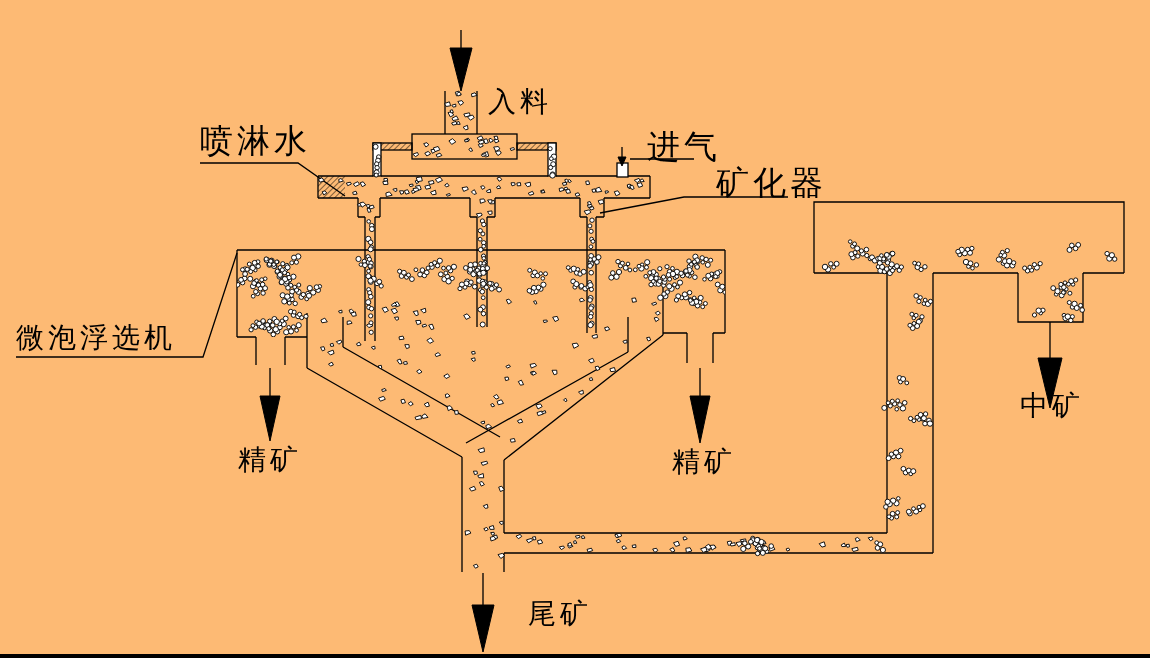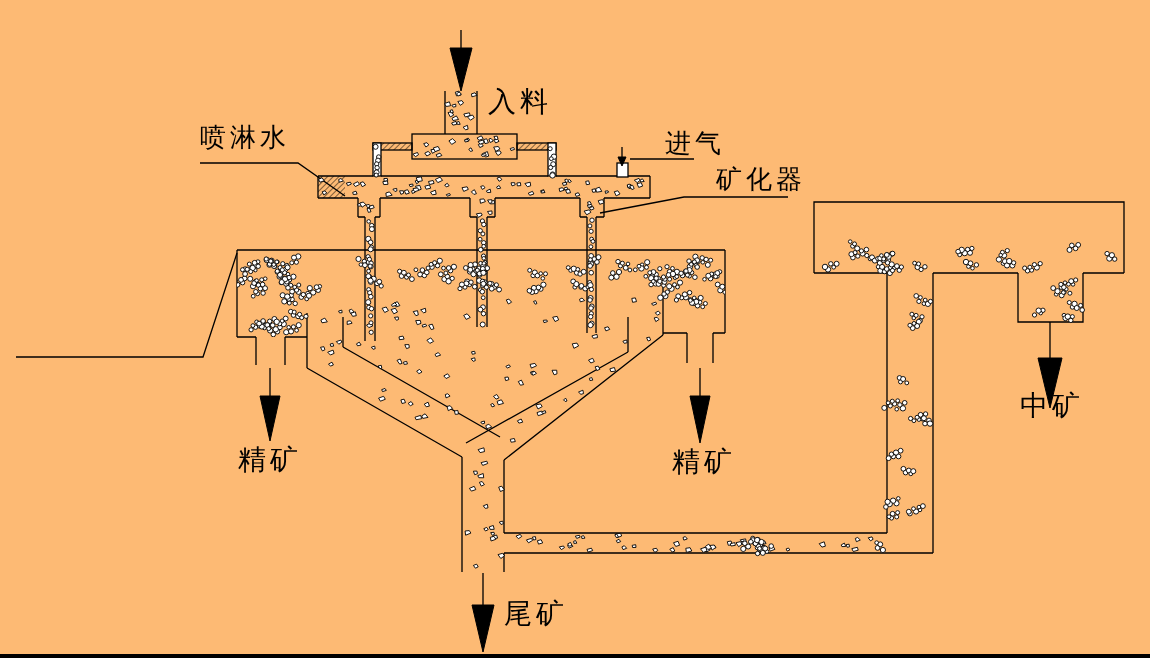--- a/index.html
+++ b/index.html
@@ -1,19 +1,19 @@
 <!DOCTYPE html>
 <html><head>
 <meta charset="utf-8">
 <style>
   html,body{margin:0;padding:0;background:#ffffff;}
   .stage{position:relative;width:1150px;height:658px;background:#fdba74;overflow:hidden;
          font-family:"DejaVu Sans",sans-serif;}
   svg{position:absolute;left:0;top:0;}
-  .lbl{position:absolute;color:#000;font-size:26px;letter-spacing:4px;white-space:nowrap;
+  .lbl{position:absolute;color:#000;font-size:33px;letter-spacing:4px;white-space:nowrap;
        line-height:1;font-family:"DejaVu Sans",sans-serif;}
   .lbl.big{font-size:28px;}
   .bottom-border{position:absolute;left:0;bottom:0;width:100%;height:4px;background:#000;}
 </style>
 </head>
 <body>
 
 <div class="stage">
 
 <svg width="1150" height="658" viewBox="0 0 1150 658">
@@ -1017,21 +1017,22 @@
         <circle cx="1072.4" cy="307.0" r="2.2" fill="#fff" stroke="#000" stroke-width="0.9"></circle>
         <circle cx="1074.5" cy="303.9" r="2.7" fill="#fff" stroke="#000" stroke-width="0.9"></circle>
         <circle cx="1076.7" cy="308.0" r="2.5" fill="#fff" stroke="#000" stroke-width="0.9"></circle>
         <circle cx="1080.6" cy="305.4" r="2.0" fill="#fff" stroke="#000" stroke-width="0.9"></circle>
         <circle cx="1082.2" cy="310.0" r="2.3" fill="#fff" stroke="#000" stroke-width="0.9"></circle>
       </g>
 </svg>
 
 <div class="lbl big" style="left:488px;top:88px">入料</div>
 <div class="lbl" style="left:200px;top:124px">喷淋水</div>
-<div class="lbl" style="left:665px;top:130px">进气</div>
+<div class="lbl" style="left:647px;top:130px">进气</div>
 <div class="lbl" style="left:716px;top:166px">矿化器</div>
+<div class="lbl big" style="left:16px;top:324px">微泡浮选机</div>
 <div class="lbl big" style="left:238px;top:446px">精矿</div>
 <div class="lbl big" style="left:672px;top:448px">精矿</div>
 <div class="lbl big" style="left:1020px;top:392px">中矿</div>
-<div class="lbl big" style="left:504px;top:600px">尾矿</div>
+<div class="lbl big" style="left:528px;top:600px">尾矿</div>
 
 <div class="bottom-border"></div>
 </div>
 
 </body></html>

